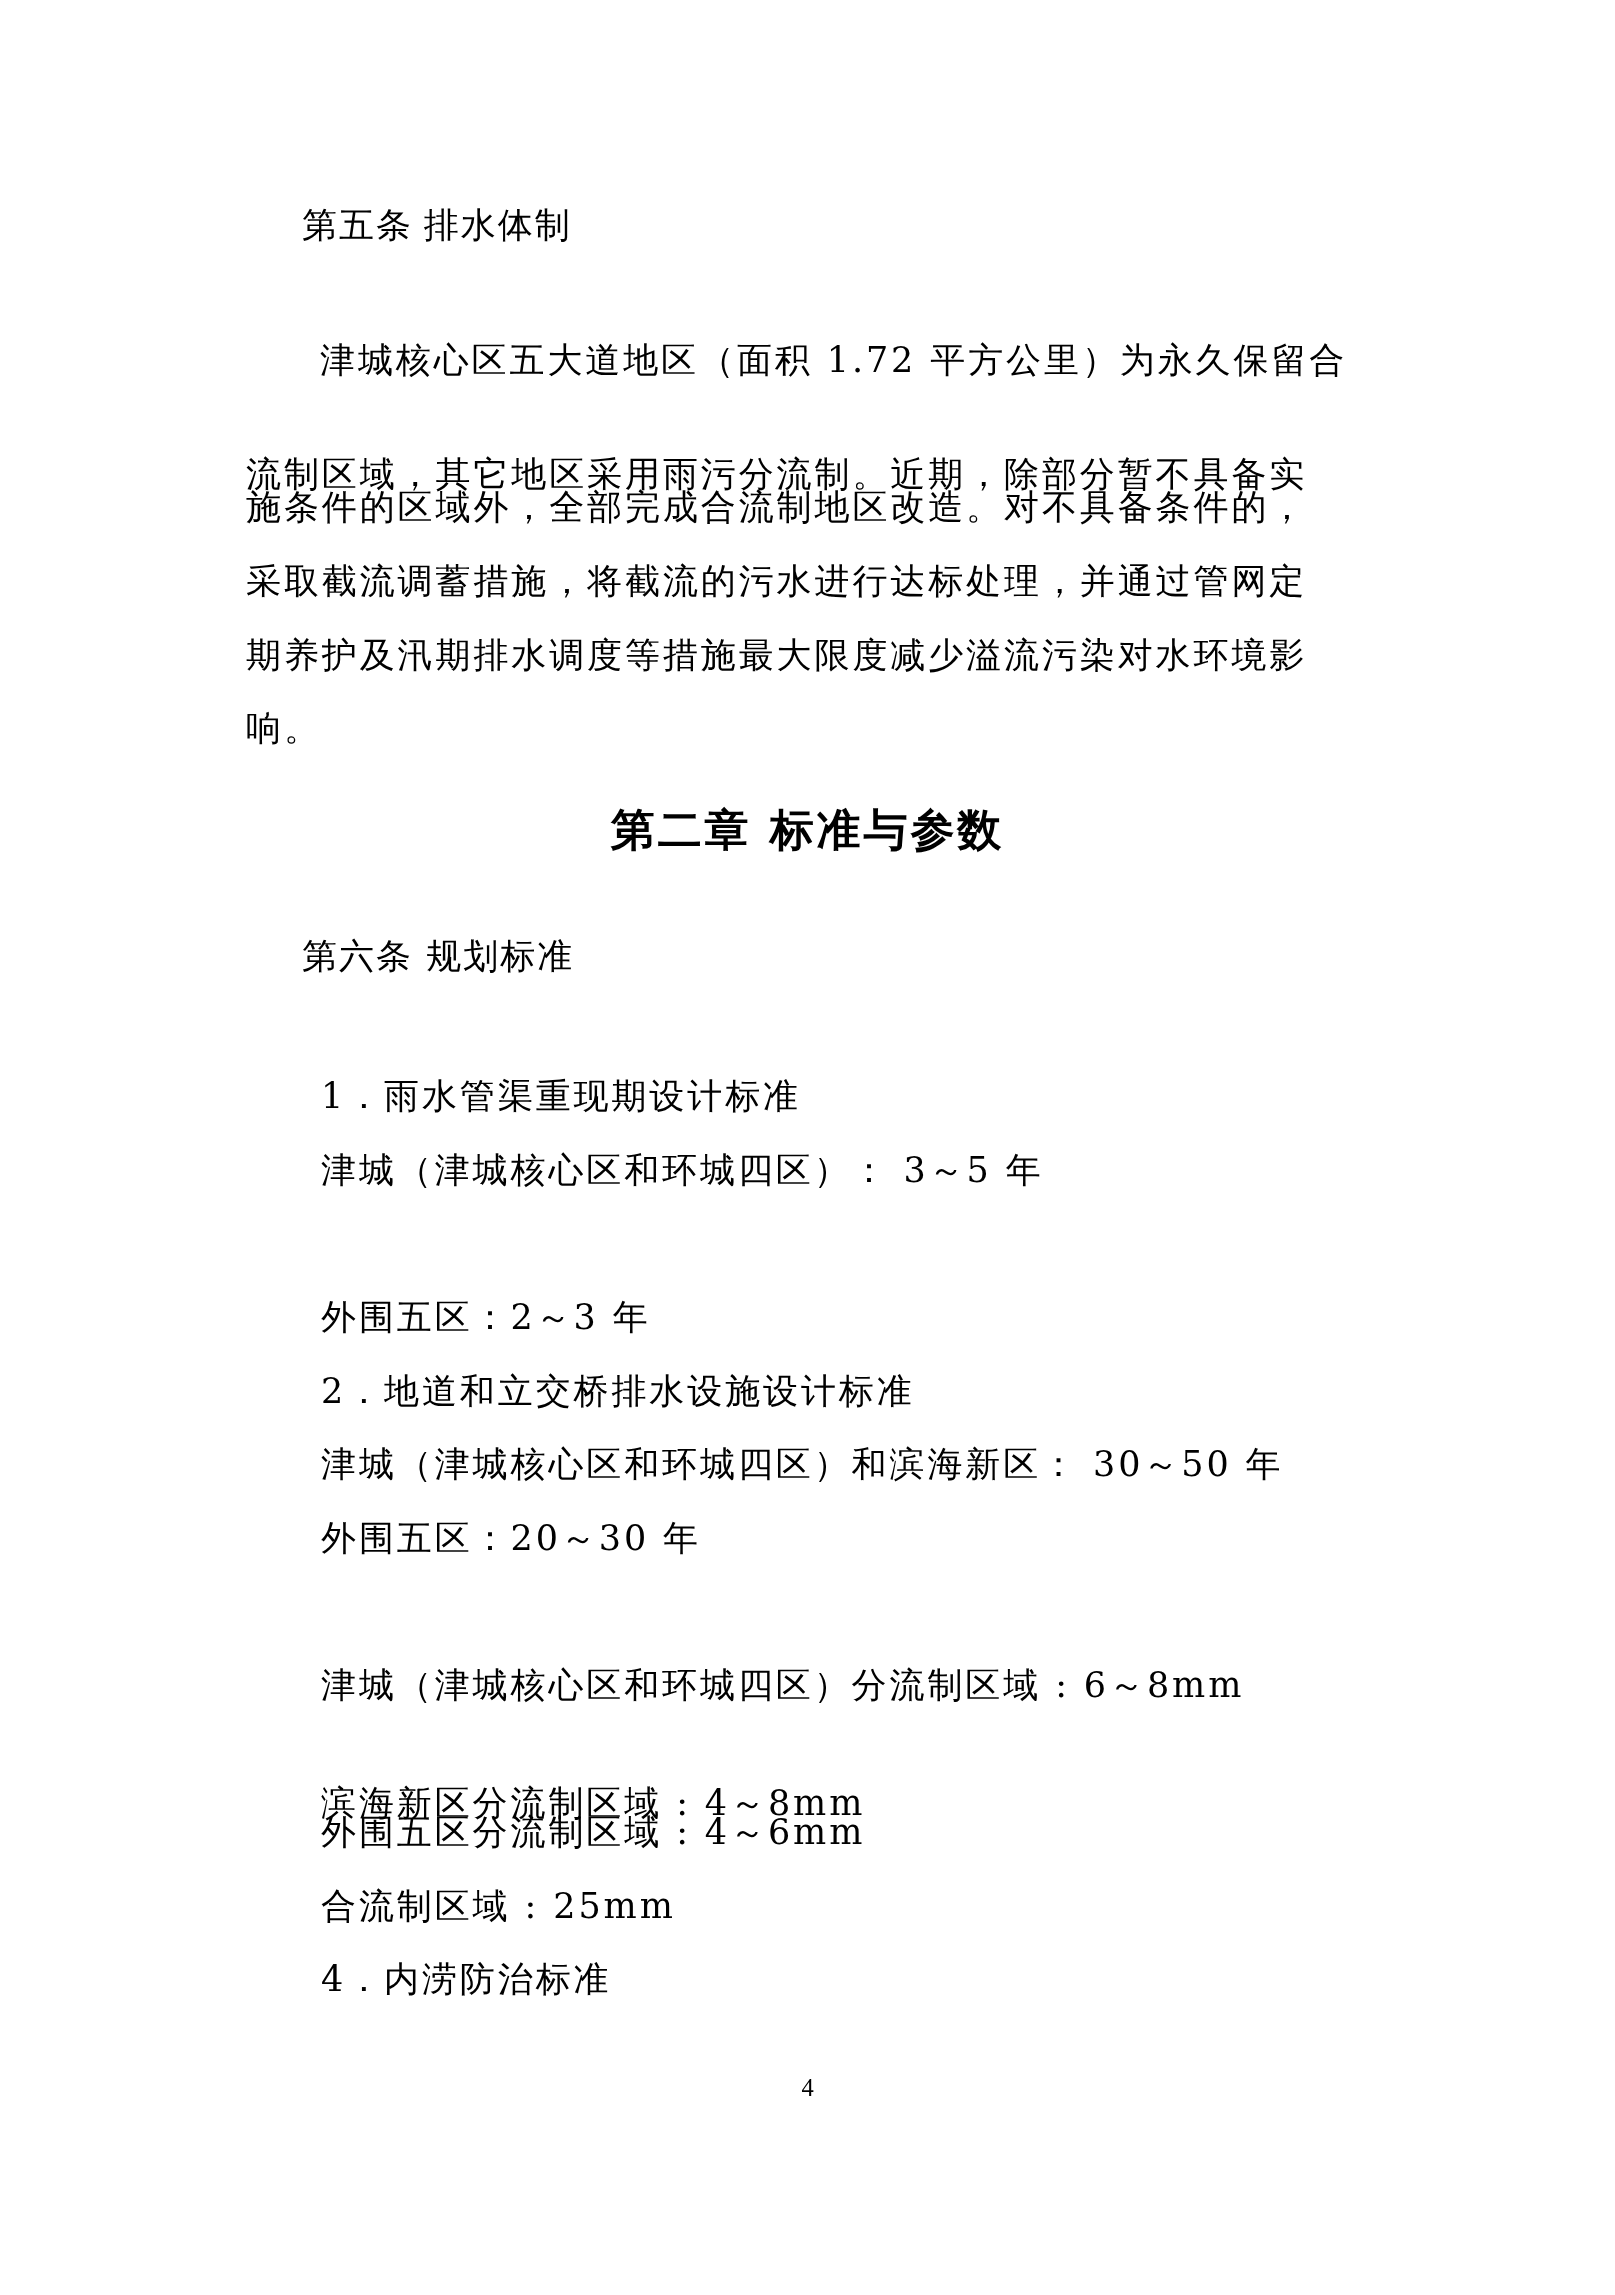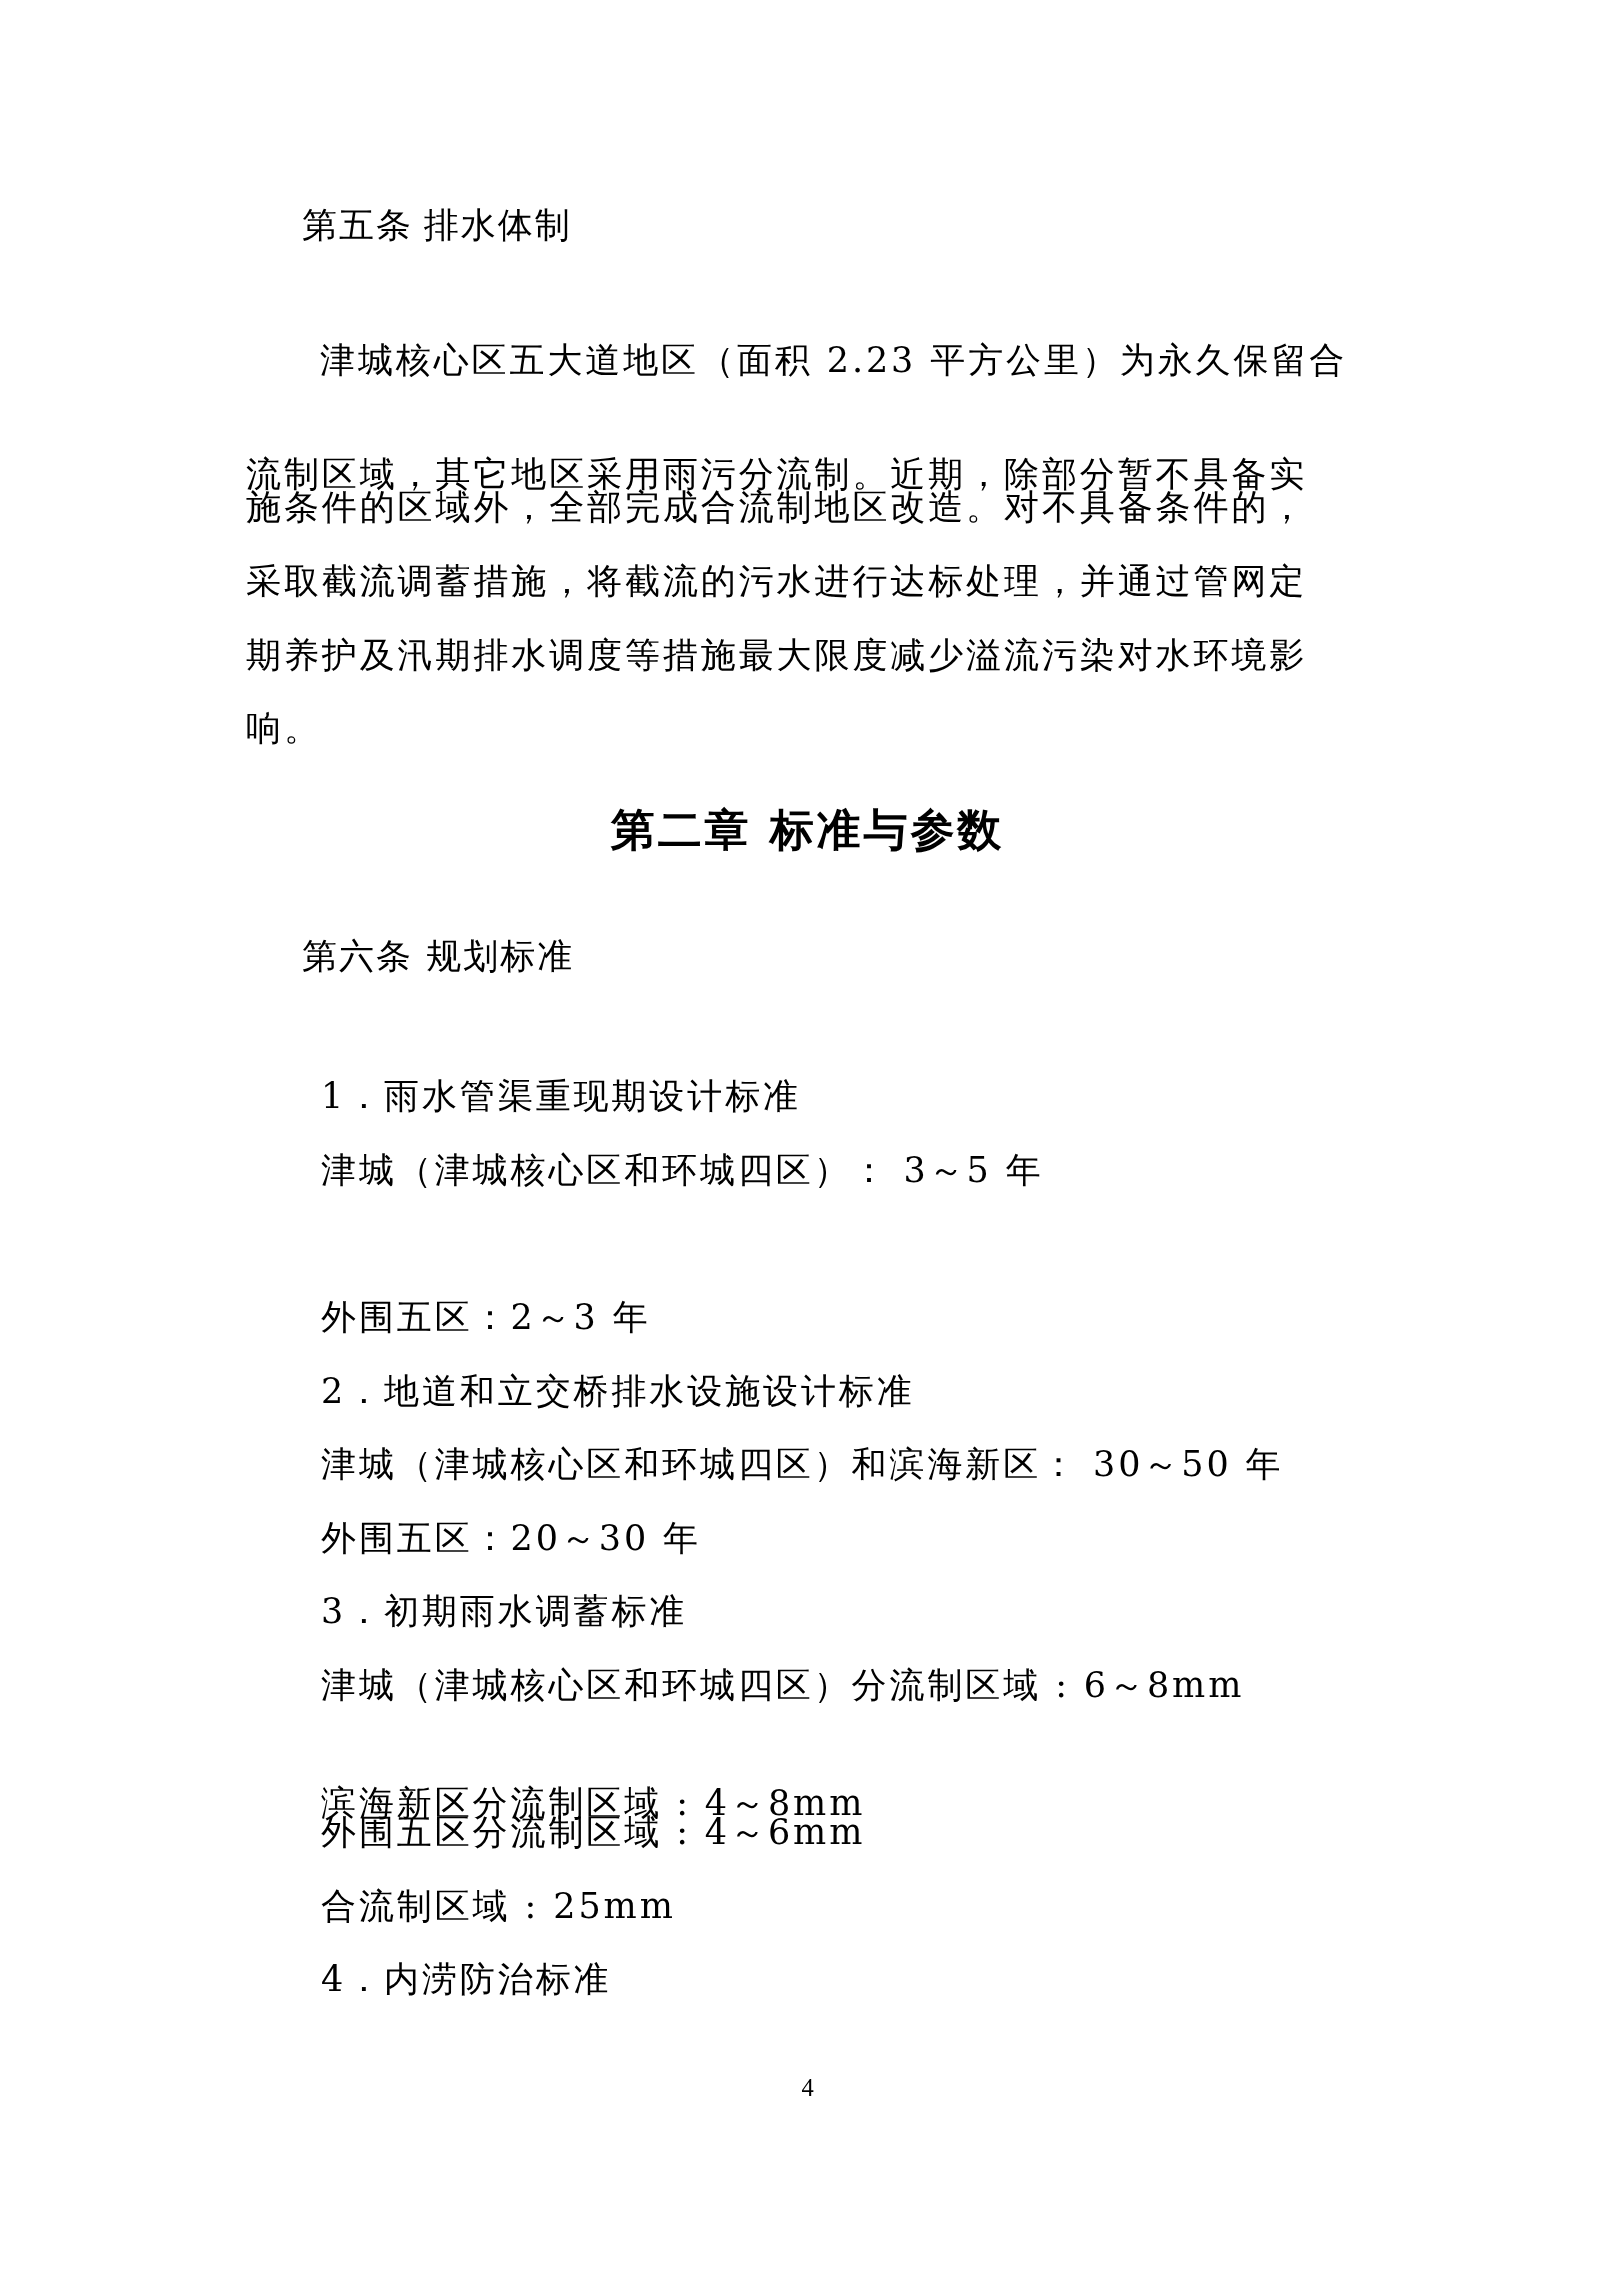--- a/index.html
+++ b/index.html
@@ -14,38 +14,37 @@
   .list { left:321px; }
   .pagenum { position:absolute; left:0; width:1615px; text-align:center; font-family:"Liberation Serif","DejaVu Serif",serif; font-size:24.5px; line-height:29.4px; }
 </style>
 </head>
 <body>
 
 <div class="page">
 
   <div class="line h-article" style="left:302px; top:201px;font-family:Liberation Serif, serif;">第五条  排水体制</div>
 
-  <div class="line para indent" style="top:336px;">津城核心区五大道地区（面积  2.23 平方公里）为永久保留合</div>
+  <div class="line para indent" style="top:336px;">津城核心区五大道地区（面积  1.72 平方公里）为永久保留合</div>
   <div class="line para" style="top:410px;margin-top:40px;">流制区域，其它地区采用雨污分流制。近期，除部分暂不具备实</div>
   <div class="line para" style="top:483px;">施条件的区域外，全部完成合流制地区改造。对不具备条件的，</div>
   <div class="line para" style="top:557px;">采取截流调蓄措施，将截流的污水进行达标处理，并通过管网定</div>
   <div class="line para" style="top:631px;">期养护及汛期排水调度等措施最大限度减少溢流污染对水环境影</div>
   <div class="line para" style="top:704px;">响。</div>
 
   <div class="line h-chapter" style="top:800px;">第二章  标准与参数</div>
 
   <div class="line h-article" style="left:302px; top:932px;">第六条  规划标准</div>
 
   <div class="line list" style="top:1072px;">1．雨水管渠重现期设计标准</div>
   <div class="line list" style="top:1146px;">津城（津城核心区和环城四区）：  3～5 年</div>
   <div class="line list" style="top:1293px;">外围五区：2～3 年</div>
   <div class="line list" style="top:1367px;">2．地道和立交桥排水设施设计标准</div>
   <div class="line list" style="top:1440px;">津城（津城核心区和环城四区）和滨海新区：  30～50 年</div>
   <div class="line list" style="top:1514px;">外围五区：20～30 年</div>
-  <div class="line list" style="top:1587px;">3．初期雨水调蓄标准</div>
   <div class="line list" style="top:1661px;">津城（津城核心区和环城四区）分流制区域 : 6～8mm</div>
   <div class="line list" style="top:1735px;margin-top:44px;">滨海新区分流制区域 : 4～8mm</div>
   <div class="line list" style="top:1808px;">外围五区分流制区域 : 4～6mm</div>
   <div class="line list" style="top:1882px;">合流制区域 : 25mm</div>
   <div class="line list" style="top:1955px;">4．内涝防治标准</div>
 
   <div class="pagenum" style="top:2073px;">4</div>
 
 </div>
 

